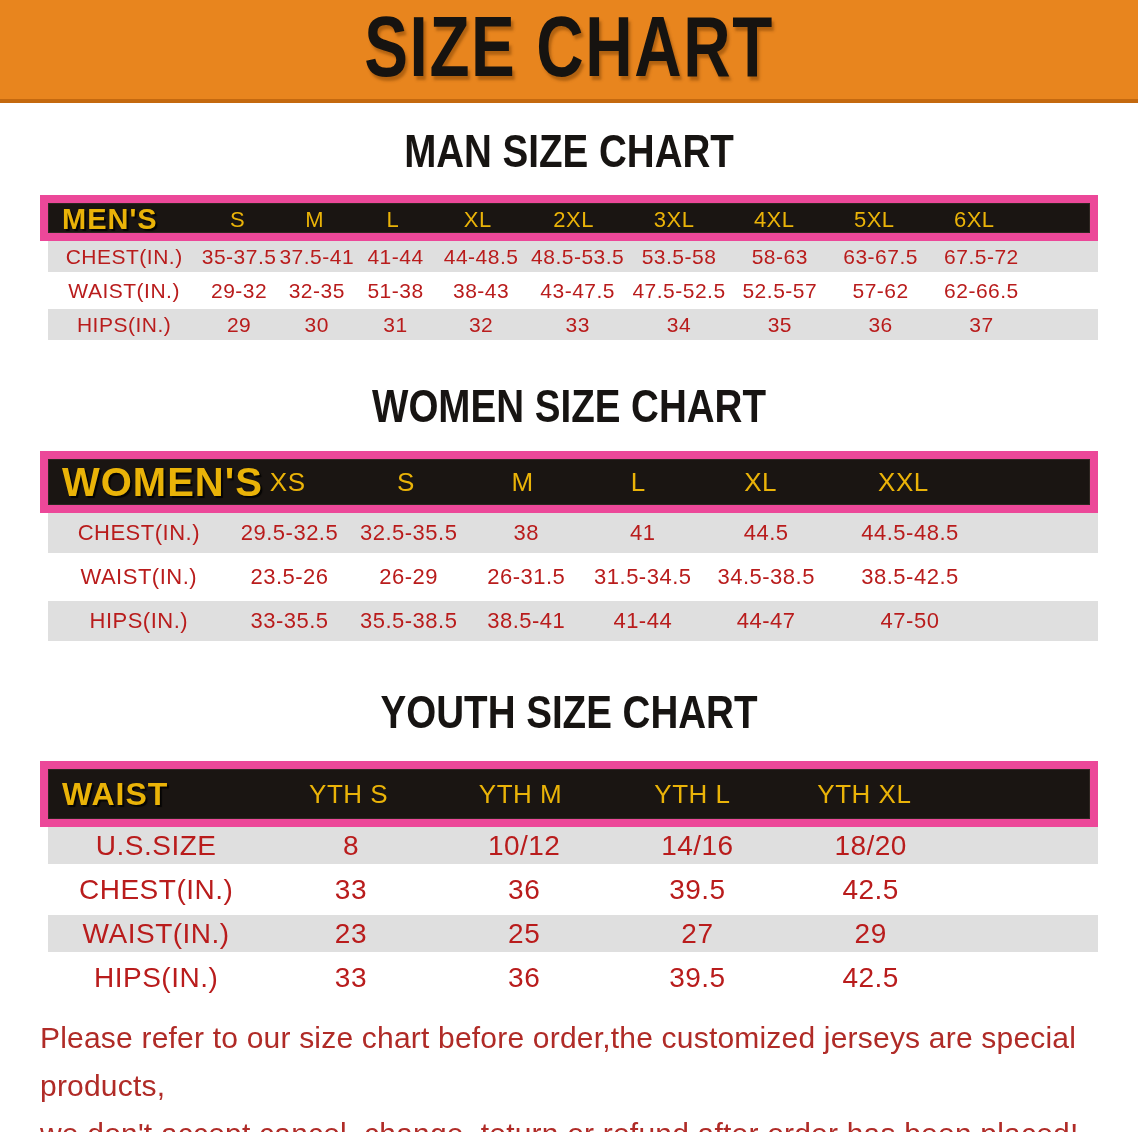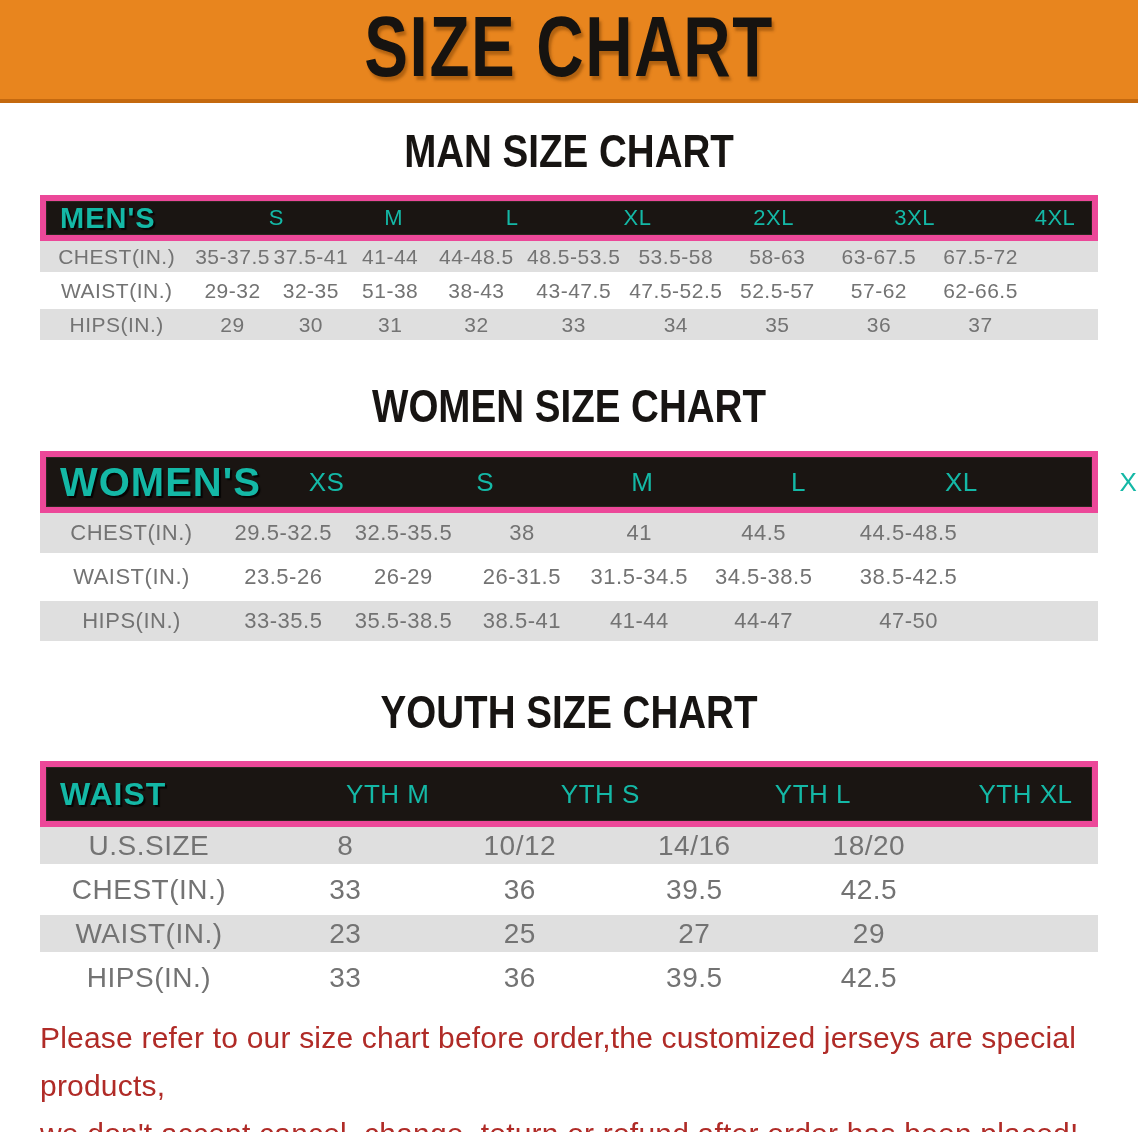--- a/index.html
+++ b/index.html
@@ -61,24 +61,23 @@
   .mt-women { margin-top: 19px; }
   .mt-youth { margin-top: 23px; }
 
   .trow {
     display: grid;
     align-items: center;
     box-sizing: border-box;
   }
   .thead {
     background: #1A1512;
-    border: 6px solid #ec4899;
+    border: 8px solid #ec4899;
     box-shadow: inset 0 0 0 1px #2c2620;
-    color: #14b8a6;
-    gap: 40px;
+    color: #eab308;
   }
   .cols-men   .thead { height: 46px; font-size: 22px; }
   .cols-women .thead { height: 62px; font-size: 26px; }
   .cols-youth .thead { height: 66px; font-size: 26px; }
 
   .cols-men   .trow { grid-template-columns: 14.5% 7.4% 7.4% 7.6% 8.7% 9.7% 9.6% 9.6% 9.6% 9.6% 1fr; }
   .cols-women .trow { grid-template-columns: 17.3% 11.4% 11.3% 11.1% 11.1% 12.4% 15% 1fr; }
   .cols-youth .trow { grid-template-columns: 20.6% 16.5% 16.5% 16.5% 16.5% 1fr; }
 
   .cell { text-align: center; letter-spacing: 0.5px; }
@@ -87,21 +86,21 @@
     padding-left: 14px;
     font-weight: bold;
     letter-spacing: 1px;
     text-shadow: 2px 2px 1px rgba(0,0,0,0.8);
     white-space: nowrap;
   }
   .cols-men   .group-label { font-size: 29px; }
   .cols-women .group-label { font-size: 40px; }
   .cols-youth .group-label { font-size: 32px; }
 
-  .body-row { color: #737373; }
+  .body-row { color: #b91c1c; margin-left: 8px; }
   .cols-men   .body-row { height: 31px; margin-bottom: 3px; font-size: 21px; }
   .cols-women .body-row { height: 40px; margin-bottom: 4px; font-size: 22px; }
   .cols-youth .body-row { height: 37px; margin-bottom: 7px; font-size: 28px; }
   .stripe { background: #DFDFDF; }
   .plain  { background: #FFFFFF; }
 
   
   .disclaimer {
     margin-top: 18px;
     padding-left: 40px;
@@ -217,22 +216,22 @@
         <div class="cell value">44-47</div>
         <div class="cell value">47-50</div>
         <div class="cell spacer"></div>
       </div>
     </div>
 
   <div class="section-title title-youth">YOUTH SIZE CHART</div>
   <div class="sizetable cols-youth mt-youth">
       <div class="trow thead">
         <div class="cell group-label">WAIST</div>
+        <div class="cell col-label">YTH S</div>
         <div class="cell col-label">YTH M</div>
-        <div class="cell col-label">YTH S</div>
         <div class="cell col-label">YTH L</div>
         <div class="cell col-label">YTH XL</div>
         <div class="cell spacer"></div>
       </div>
       <div class="trow body-row stripe">
         <div class="cell row-label">U.S.SIZE</div>
         <div class="cell value">8</div>
         <div class="cell value">10/12</div>
         <div class="cell value">14/16</div>
         <div class="cell value">18/20</div>

